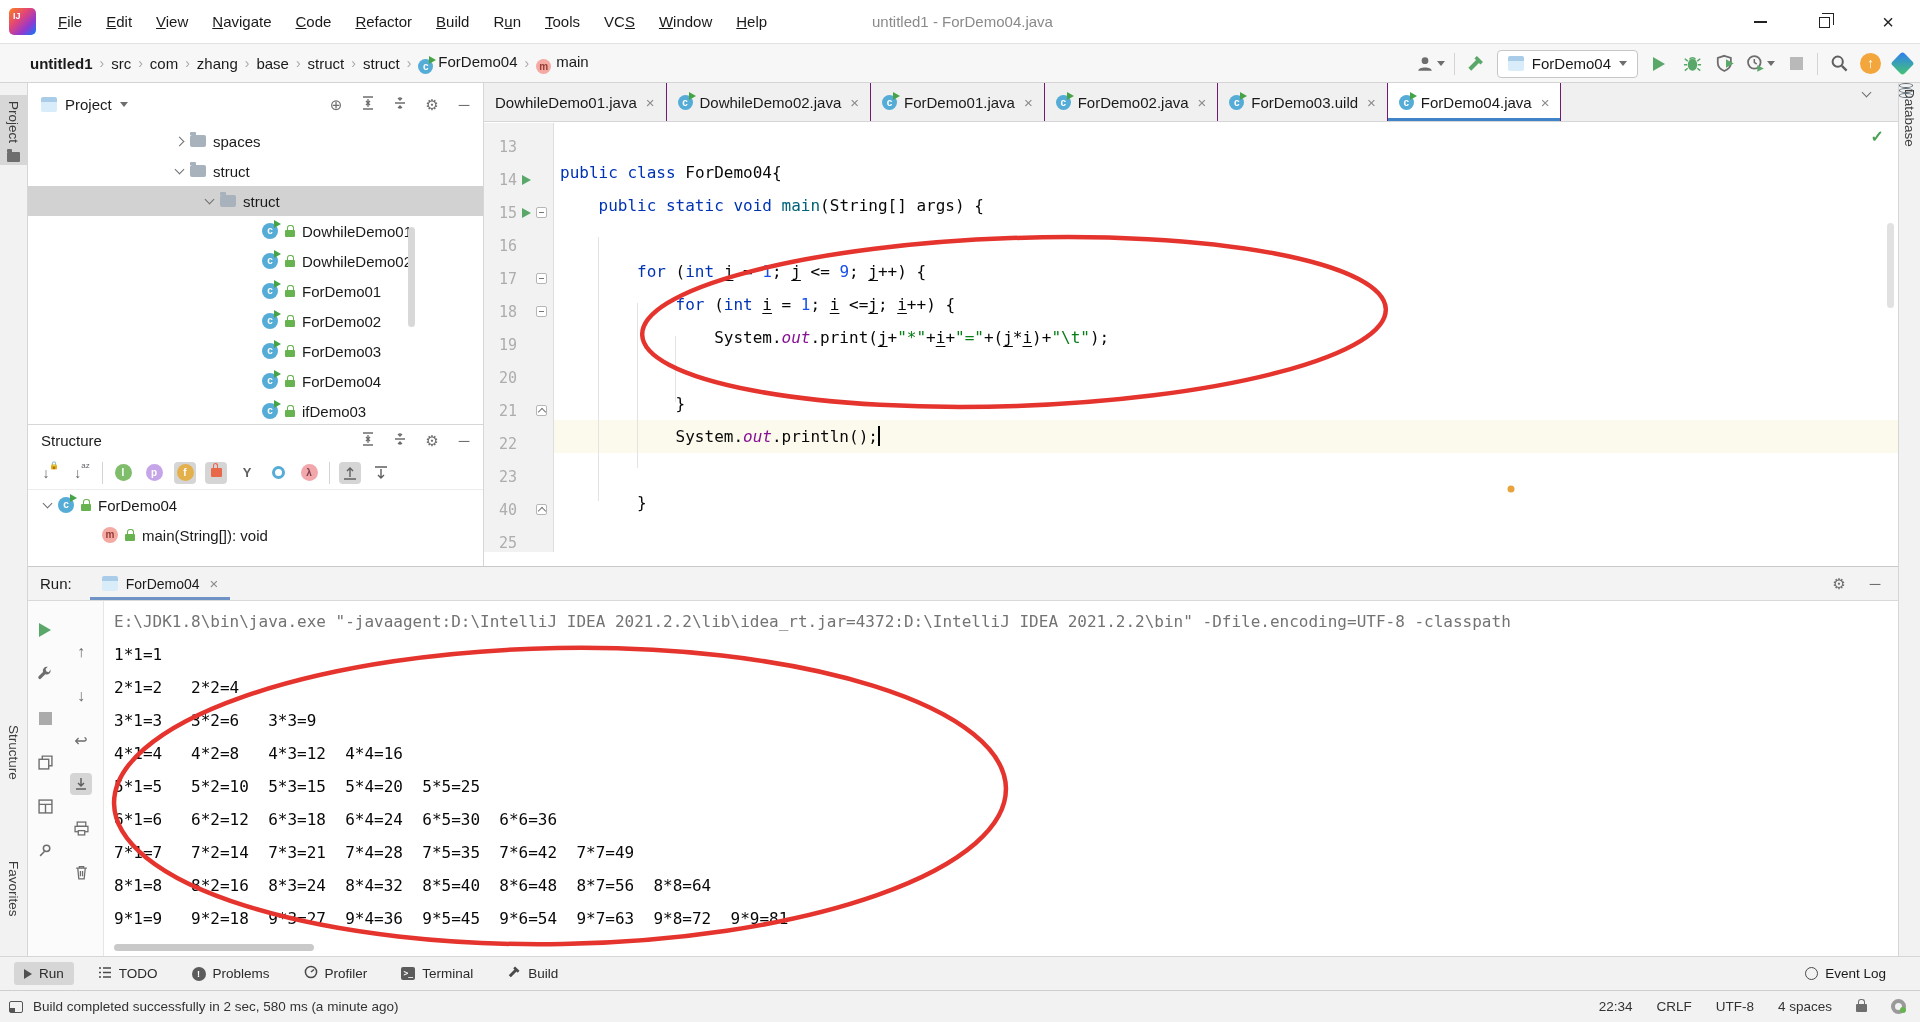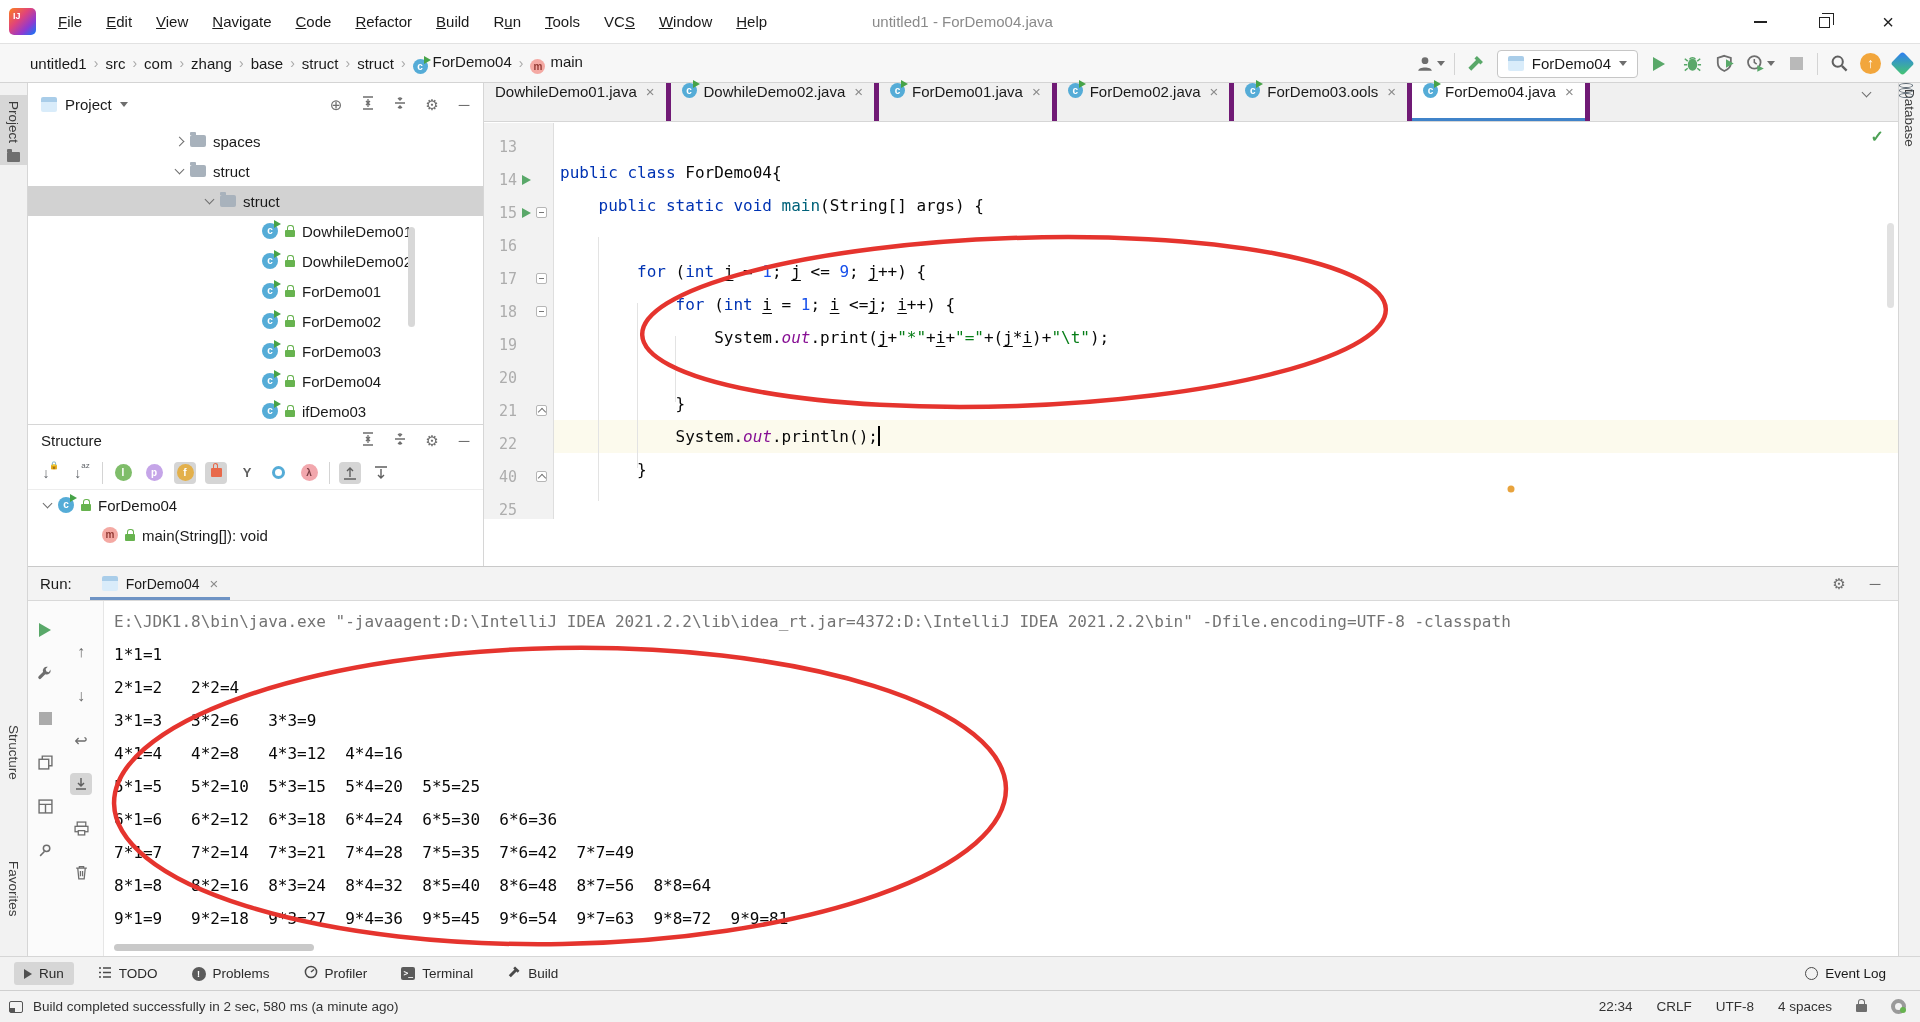--- a/index.html
+++ b/index.html
@@ -17,21 +17,21 @@
   #win-controls{position:absolute;right:0;top:0;height:44px;display:flex}
   .winbtn{width:64px;height:100%;display:flex;align-items:center;justify-content:center;color:#222}
   .glyph-min{width:13px;height:1.6px;background:#222;display:inline-block}
   .glyph-restore{width:11px;height:11px;border:1.6px solid #222;position:relative;background:#FFF}
   .glyph-restore::before{content:"";position:absolute;left:2px;top:-5px;width:11px;height:11px;border:1.6px solid #222;border-bottom:none;border-left:none;background:transparent}
   .glyph-close{font-size:20px;line-height:20px;color:#222}
   
   #toolbar{left:0;top:44px;width:1920px;height:39px;background:#F7F7F7;border-bottom:1px solid #D4D4D4;display:flex;align-items:center}
   #breadcrumbs{display:flex;align-items:center;margin-left:30px;font-size:15px;gap:7px}
   .crumb{color:#1A1A1A}
-  .crumb.bold{font-weight:400}
+  .crumb.bold{font-weight:700}
   .crumb-sep{color:#A9A9A9;font-size:14px}
   #toolbar-right{position:absolute;right:6px;top:0;height:39px;display:flex;align-items:center;gap:9px}
   .tbtn{min-width:24px;height:26px;display:flex;align-items:center;justify-content:center;color:#5F6368;border-radius:4px}
   .tb-divider{width:1px;height:22px;background:#D4D4D4}
   #run-config-chip{display:flex;align-items:center;gap:8px;background:#FFF;border:1px solid #C6C6C6;border-radius:4px;height:28px;padding:0 10px;font-size:15px}
   .app-ic{width:16px;height:15px;border-radius:2px;background:linear-gradient(#A9CDE9 0 5px,#D9ECFA 5px);display:inline-block}
   .dd-arrow{width:0;height:0;border-left:4.5px solid transparent;border-right:4.5px solid transparent;border-top:5px solid #6E6E6E;display:inline-block}
   .stop-sq{width:13px;height:13px;background:#B9B9B9;display:inline-block}
   #update-badge{width:21px;height:21px;border-radius:50%;background:#F2A63C;color:#FFF;font:700 14px/21px "Liberation Sans";text-align:center}
   #plugin-diamond{width:17px;height:17px;transform:rotate(45deg);border-radius:3px;background:linear-gradient(135deg,#2E7CF6,#45C76E)}
@@ -72,21 +72,21 @@
   #structure-toolbar{height:34px;display:flex;align-items:center;gap:9px;padding-left:12px;border-bottom:1px solid #EDEDED}
   .ficon{width:22px;height:22px;display:flex;align-items:center;justify-content:center;border-radius:4px;font-size:13px;color:#5F6368}
   .ficon.active{background:#D5D5D5}
   .fcirc{width:17px;height:17px;border-radius:50%;font:700 10px/17px "Liberation Sans";text-align:center;color:#FFF}
   .sort-ic{font-size:14px;color:#5F6368;position:relative}
   .sort-ic sup{font-size:8px;position:relative;top:-4px}
   .ring-ic{width:13px;height:13px;border:3px solid #55ACD7;border-radius:50%}
   
   #editor{left:483px;top:83px;width:1415px;height:483px;background:#FFF;border-left:1px solid #D6D6D6}
   #tabstrip{height:39px;background:#F0F0F0;border-bottom:1px solid #D6D6D6;display:flex;align-items:stretch;position:relative}
-  .tab{display:flex;gap:7px;padding:0 11px;font-size:15px;color:#1A1A1A;border-right:5px solid #701a75;position:relative}
+  .tab{display:flex;align-items:center;gap:7px;padding:0 11px;font-size:15px;color:#1A1A1A;border-right:1px solid #701a75;position:relative}
   .tab.active{background:#FFF;box-shadow:inset 0 -3px 0 #4083C9}
   .tab-close{color:#8A8A8A;font-size:15px;margin-left:2px}
   #tab-chevron{position:absolute;right:28px;top:10px}
   #ed-body{position:absolute;left:0;top:39px;right:0;bottom:0;font-family:"DejaVu Sans Mono","Liberation Mono",monospace}
   .ed-row{display:flex;height:33px;align-items:stretch}
   .ed-gutter{width:70px;background:#F2F2F2;border-right:1px solid #DEDEDE;display:flex;align-items:flex-end;flex:none}
   .ed-num{width:33px;text-align:right;color:#ADADAD;font-size:15px}
   .ed-mark1{width:19px;text-align:center}
   .ed-mark2{width:16px}
   .runarw{width:0;height:0;border-top:5.5px solid transparent;border-bottom:5.5px solid transparent;border-left:9px solid #59A869;display:inline-block}
@@ -438,21 +438,21 @@
         <span>ForDemo01.java</span>
         <span class="tab-close">×</span>
       </div>
       <div class="tab">
         <span class="cls-ic" style="width: 15px; height: 15px; line-height: 15px;">c</span>
         <span>ForDemo02.java</span>
         <span class="tab-close">×</span>
       </div>
       <div class="tab">
         <span class="cls-ic" style="width: 15px; height: 15px; line-height: 15px;">c</span>
-        <span>ForDemo03.ools</span>
+        <span>ForDemo03.uild</span>
         <span class="tab-close">×</span>
       </div>
       <div class="tab active">
         <span class="cls-ic" style="width: 15px; height: 15px; line-height: 15px;">c</span>
         <span>ForDemo04.java</span>
         <span class="tab-close">×</span>
       </div>
       <span id="tab-chevron" class="chev open"></span>
   </div>
   <div id="ed-body">
@@ -532,20 +532,28 @@
         </div>
         <pre class="ed-code"><span class="tk-p">            }</span></pre>
       </div>
       <div class="ed-row">
         <div class="ed-gutter">
           <span class="ed-num">22</span>
           <span class="ed-mark1"></span>
           <span class="ed-mark2"></span>
         </div>
         <pre class="ed-code cur"><span class="tk-p">            System.</span><span class="tk-f">out</span><span class="tk-p">.println();</span><span class="caret"></span></pre>
+      </div>
+      <div class="ed-row">
+        <div class="ed-gutter">
+          <span class="ed-num">23</span>
+          <span class="ed-mark1"></span>
+          <span class="ed-mark2"></span>
+        </div>
+        <pre class="ed-code"></pre>
       </div>
       <div class="ed-row">
         <div class="ed-gutter">
           <span class="ed-num">40</span>
           <span class="ed-mark1"></span>
           <span class="ed-mark2"><span class="fld end"></span></span>
         </div>
         <pre class="ed-code"><span class="tk-p">        }</span></pre>
       </div>
       <div class="ed-row">

